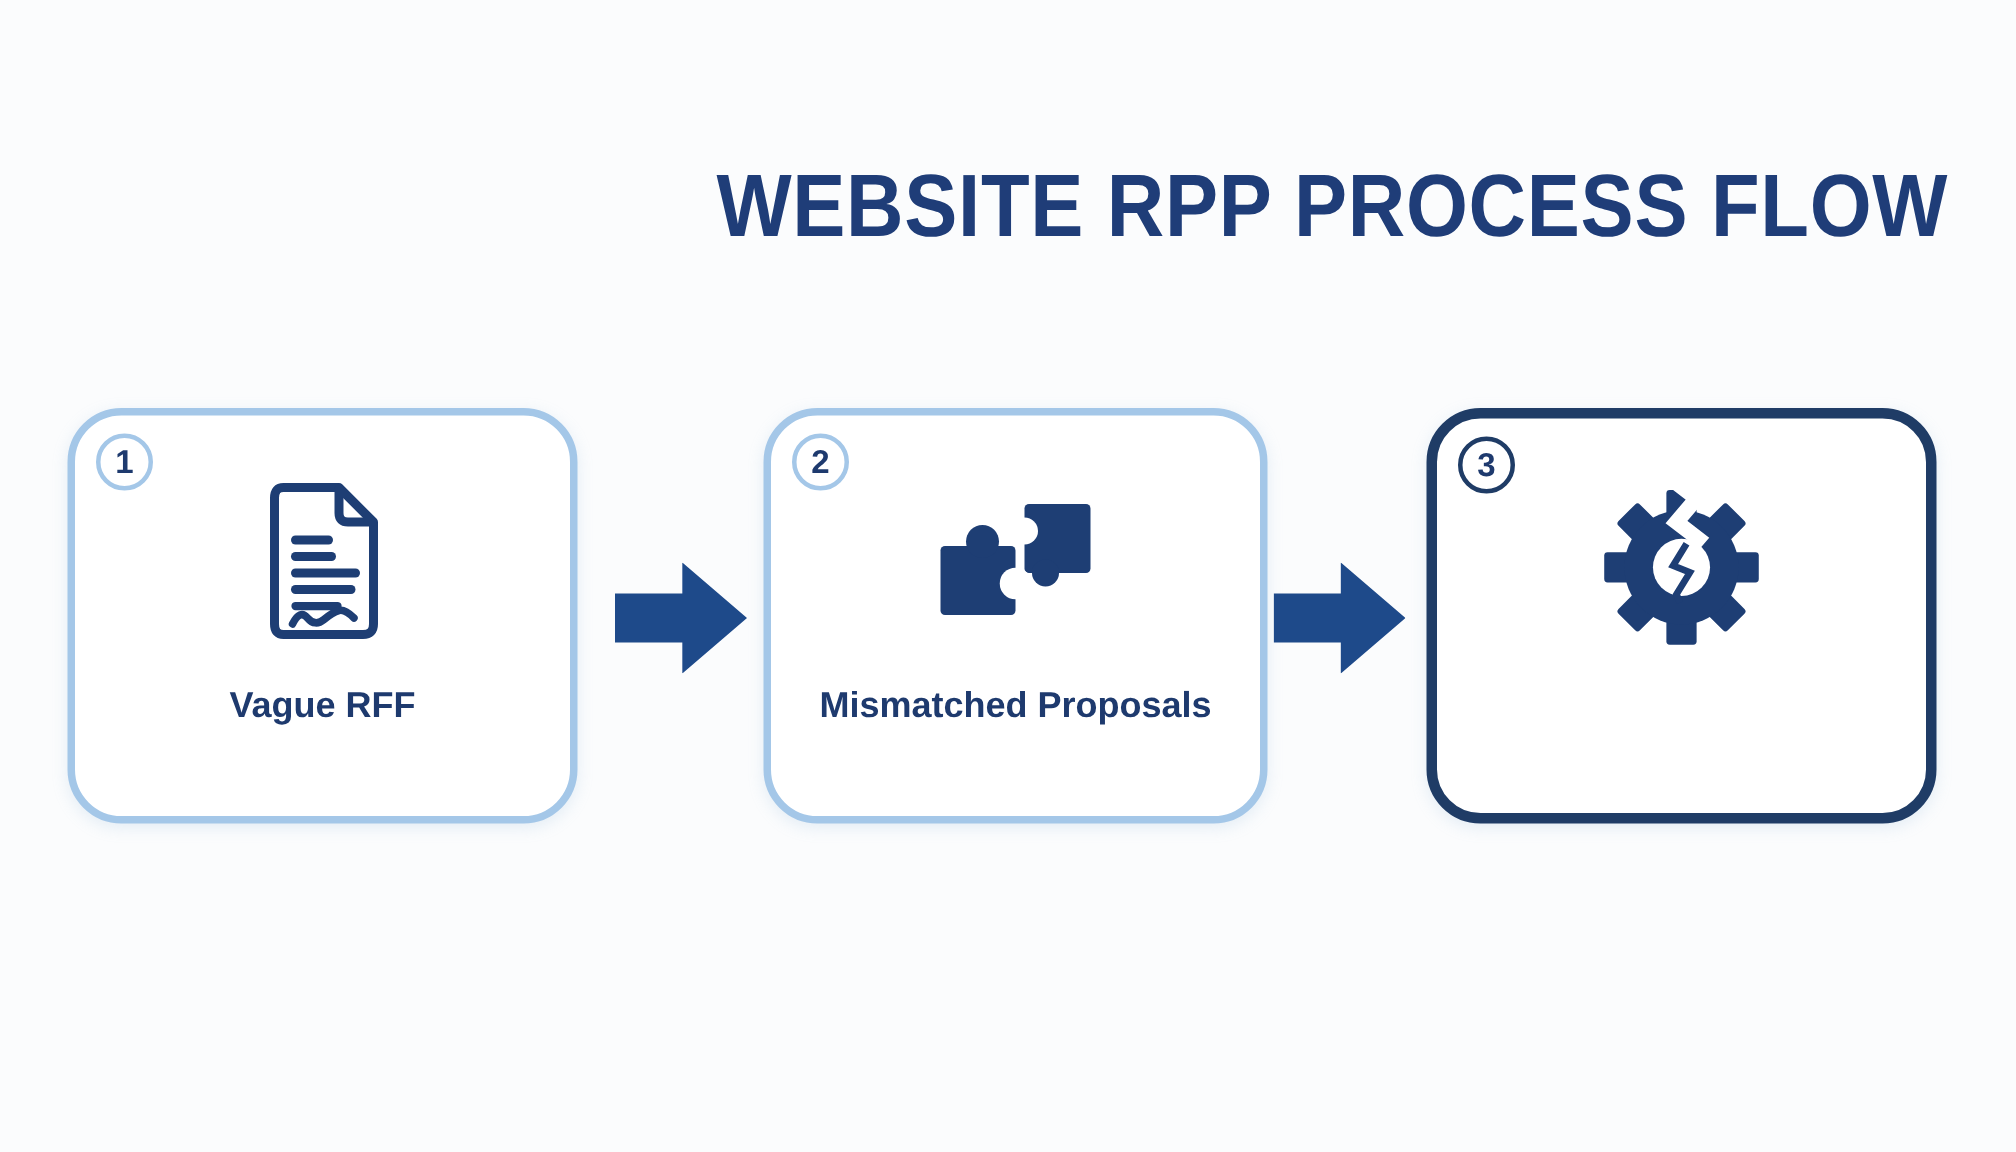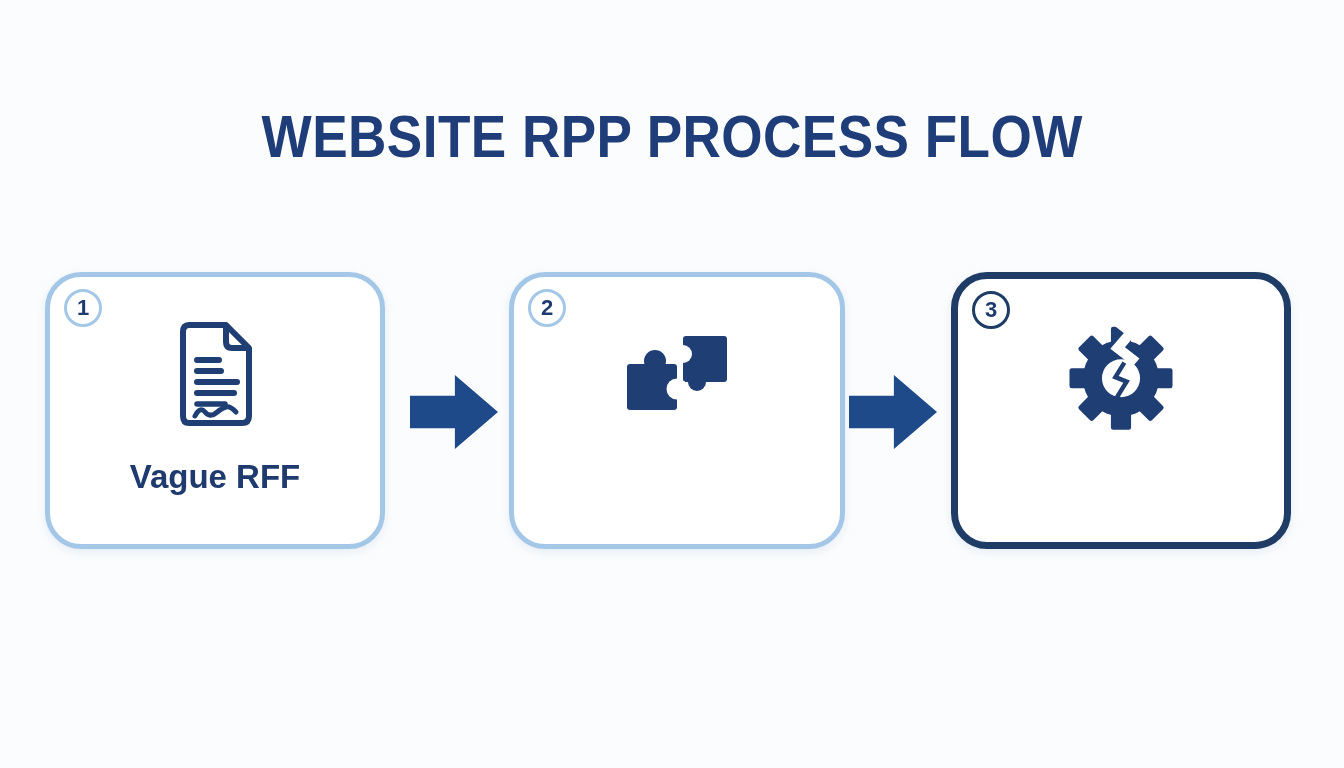--- a/index.html
+++ b/index.html
@@ -4,21 +4,21 @@
 <style>
   html, body { margin: 0; padding: 0; }
   body {
     width: 1344px; height: 768px; overflow: hidden;
     font-family: "Liberation Sans", sans-serif;
     background: var(--bg, #fbfcfd);
   }
   .stage { position: relative; width: 1344px; height: 768px; }
 
   
-  .title-wrap { position: absolute; top: 103px; left: 0; width: 1344px; text-align: center; }
+  .title-wrap { position: absolute; top: 103px; left: 0; width: 1344px; text-align: right; }
   .title {
     display: inline-block;
     font-size: 59px; font-weight: bold; letter-spacing: 0.5px;
     color: var(--title-color, #1f3d78);
     transform: scaleX(0.90); transform-origin: center;
     white-space: nowrap;
   }
 
   
   .card {
@@ -43,21 +43,21 @@
   .card.dark .badge { border-color: var(--dark-border, #1f3c66); }
 
   .card-inner {
     height: 100%; box-sizing: border-box;
     display: flex; flex-direction: column; align-items: center;
     padding-top: 28px;
   }
   .icon-zone { height: 138px; display: flex; align-items: center; justify-content: center; }
   .step-label {
     margin-top: 14px; max-width: 82%;
-    font-size: 33px; font-weight: bold; line-height: 1.2;
+    font-size: 24px; font-weight: bold; line-height: 1.2;
     color: var(--navy-text, #1e3a6e); text-align: center;
   }
 
   
   .arrow {
     position: absolute; top: 375px; width: 88px; height: 74px;
     background: var(--arrow-color, #1e4a8a);
     clip-path: polygon(0 28%, 51% 28%, 51% 0, 100% 50%, 51% 100%, 51% 72%, 0 72%);
   }
   .arrow-1 { left: 410px; }
@@ -109,20 +109,21 @@
           <g fill="#1e3e74">
             <rect x="2" y="30" width="50" height="46" rx="3"></rect>
             <circle cx="30" cy="27" r="11"></circle>
             <rect x="58" y="2" width="44" height="46" rx="3"></rect>
             <circle cx="72" cy="48" r="9"></circle>
           </g>
           <circle cx="52" cy="55" r="10.5" fill="#ffffff"></circle>
           <circle cx="58" cy="20" r="9" fill="#ffffff"></circle>
         </svg>
       </div>
+      <div class="step-label">Mismatched Proposals</div>
     </div>
   </div>
 
   <div class="arrow arrow-2"></div>
 
   <div class="card card-3 dark">
     <div class="badge">
       <span>3</span>
     </div>
     <div class="card-inner">

